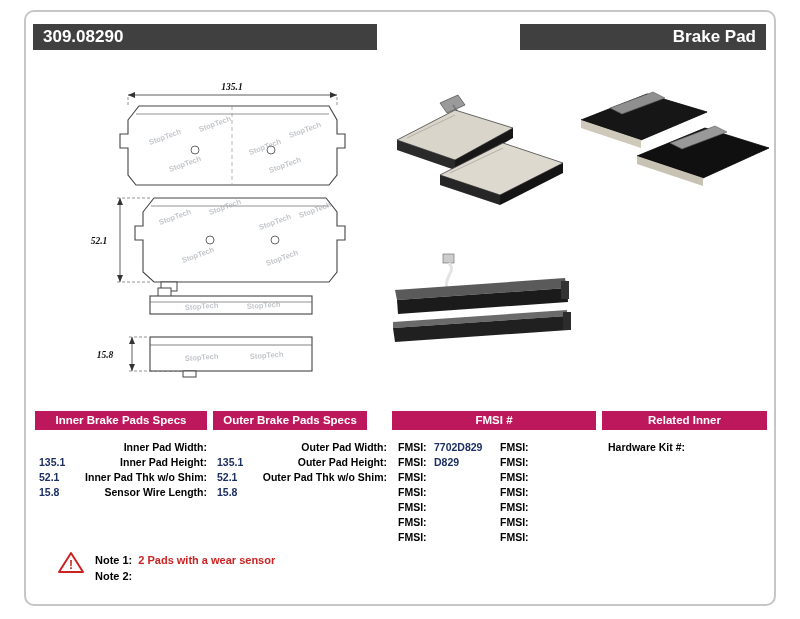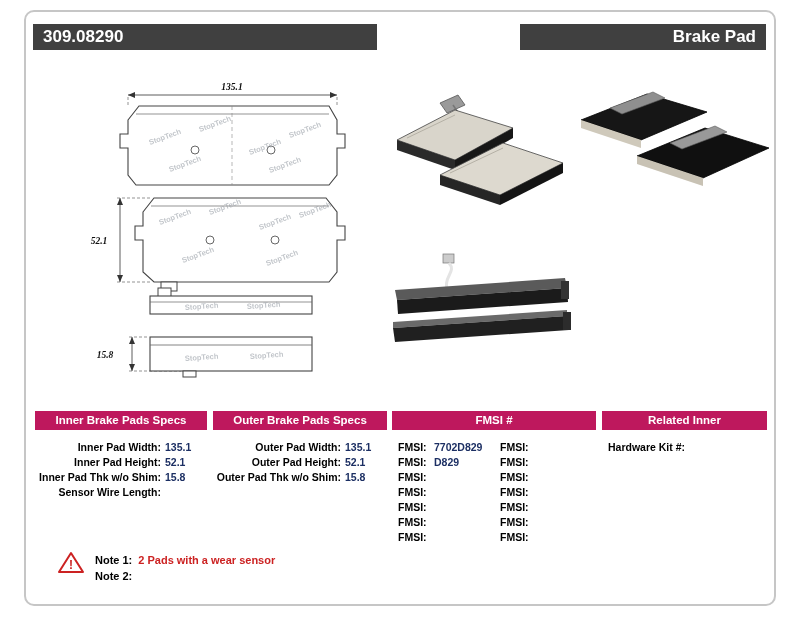--- a/index.html
+++ b/index.html
@@ -8,25 +8,25 @@
   .bar{position:absolute;background:#404040;color:#fff;height:26px;line-height:26px;font-weight:bold;font-size:17px;box-sizing:border-box;}
   #bar-part{left:33px;top:24px;width:344px;padding-left:10px;}
   #bar-type{left:520px;top:24px;width:246px;text-align:right;padding-right:10px;}
   svg text{font-family:"Liberation Sans",sans-serif;}
   .dimtxt{font-family:"Liberation Serif",serif;font-style:italic;font-weight:bold;font-size:9.5px;fill:#111;}
   .wm{font-size:7.5px;fill:#9aa0a8;opacity:.6;font-weight:bold;}
   #drawings{position:absolute;left:35px;top:60px;}
   #photos{position:absolute;left:385px;top:78px;}
   .spec-header{position:absolute;top:411px;height:19px;background:#be185d;color:#fff;font-weight:bold;font-size:11.5px;text-align:center;line-height:19px;}
   #hdr-inner{left:35px;width:172px;}
-  #hdr-outer{left:213px;width:174px;}
+  #hdr-outer{left:213px;width:154px;}
   #hdr-fmsi{left:392px;width:204px;text-align:center;}
   #hdr-related{left:602px;width:165px;}
   .spec-col{position:absolute;top:440px;font-size:10.5px;}
-  .spec-row{display:flex;height:15px;line-height:15px;}
+  .spec-row{display:flex;height:15px;line-height:15px;flex-direction:column;}
   .spec-row .lbl{font-weight:bold;color:#000;flex:1;text-align:right;white-space:nowrap;}
   .spec-row .val{width:42px;text-align:left;padding-left:4px;color:#1c2f63;font-weight:bold;white-space:nowrap;}
   #col-inner{left:35px;width:172px;}
   #col-outer{left:213px;width:174px;}
   .fmsi-row{display:flex;height:15px;line-height:15px;}
   .fmsi-row .lbl{font-weight:bold;width:34px;text-align:left;}
   .fmsi-row .val{color:#1c2f63;font-weight:bold;padding-left:2px;white-space:nowrap;}
   #col-fmsi-left{left:398px;width:98px;}
   #col-fmsi-right{left:500px;width:96px;}
   #col-related{left:608px;width:158px;}

